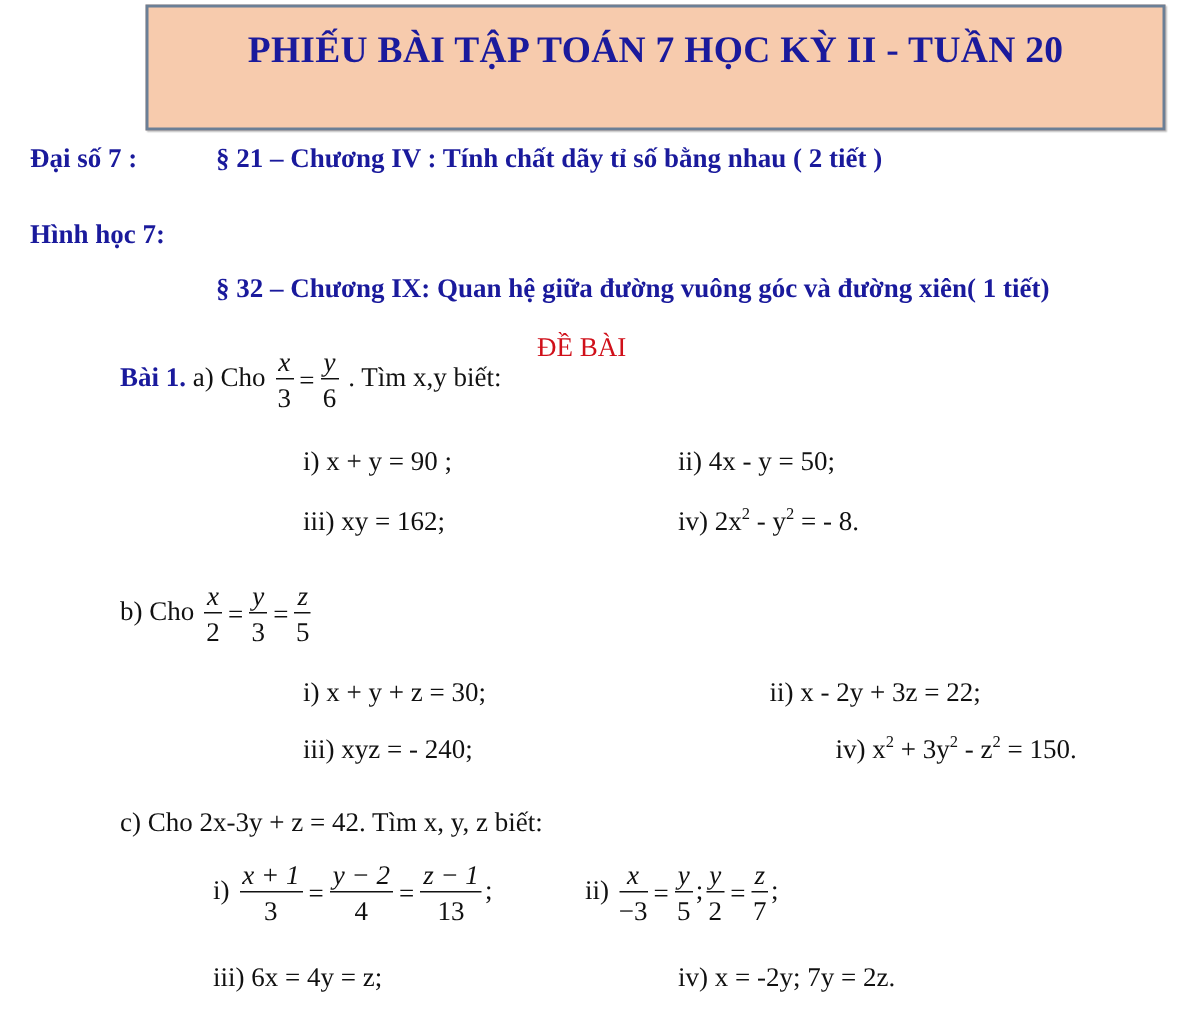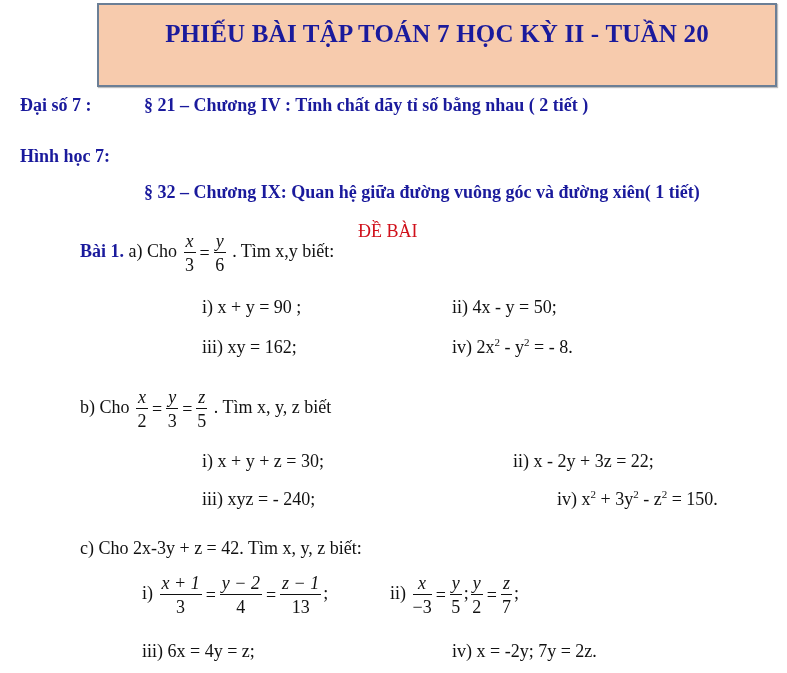--- a/index.html
+++ b/index.html
@@ -70,21 +70,20 @@
   <span class="frac">
     <span class="num">x</span>
     <span class="den">2</span>
   </span><span class="eq">=</span><span class="frac">
     <span class="num">y</span>
     <span class="den">3</span>
   </span><span class="eq">=</span><span class="frac">
     <span class="num">z</span>
     <span class="den">5</span>
   </span>
-  <span>. Tìm x, y, z biết</span>
 </div>
 
 <div class="abs txt" style="left:202px; top:451px;">i) x + y + z = 30;</div>
 <div class="abs txt" style="left:513px; top:451px;">ii) x - 2y + 3z = 22;</div>
 <div class="abs txt" style="left:202px; top:489px;">iii) xyz = - 240;</div>
 <div class="abs txt" style="left:513px; top:489px;margin-left:44px;">
   <span>iv) x</span><sup>2</sup><span> + 3y</span><sup>2</sup><span> - z</span><sup>2</sup><span> = 150.</span>
 </div>
 
 <div class="abs txt" style="left:80px; top:538px;">c) Cho 2x-3y + z = 42. Tìm x, y, z biết:</div>

